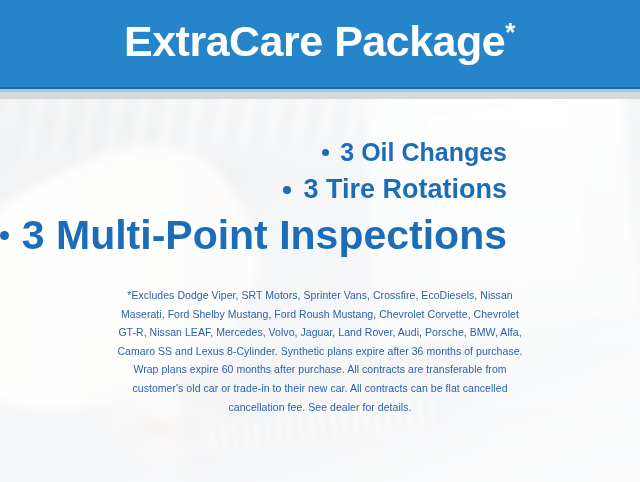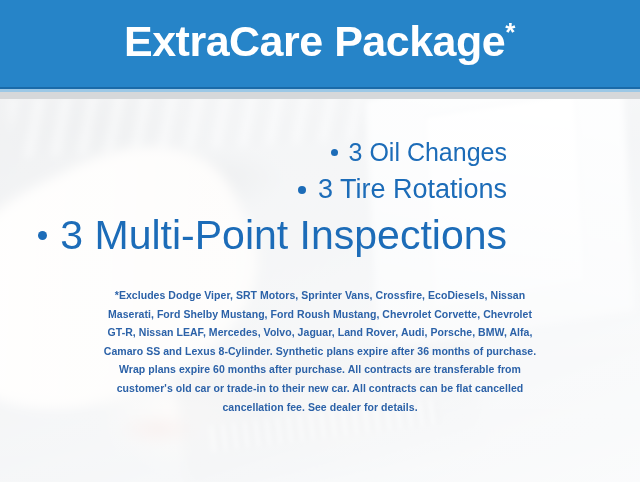--- a/index.html
+++ b/index.html
@@ -227,21 +227,21 @@
     top: 138px;
     width: 640px;
     z-index: 6;
   }
   .bullet-row {
     display: flex;
     align-items: center;
     justify-content: flex-end;
     padding-right: 133px;
     color: #1c6cb8;
-    font-weight: normal;
+    font-weight: bold;
     white-space: nowrap;
   }
   .bullet-row .dot {
     display: inline-block;
     border-radius: 50%;
     background: #1c6cb8;
     flex: none;
   }
   .bullet-1 { font-size: 25px; margin-bottom: 7px; }
   .bullet-2 { font-size: 27px; margin-bottom: 7px; padding-left: 20px; }
@@ -252,21 +252,21 @@
 
   
   .fineprint {
     position: absolute;
     left: 36px;
     top: 286px;
     width: 568px;
     text-align: center;
     color: #2c62a8;
     font-size: 10.5px;
-    font-weight: bold;
+    font-weight: normal;
     line-height: 18.6px;
     letter-spacing: 0.05px;
     z-index: 6;
   }
   .fineprint div { white-space: nowrap; }
 </style>
 </head>
 <body>
 
 <div id="ad">

